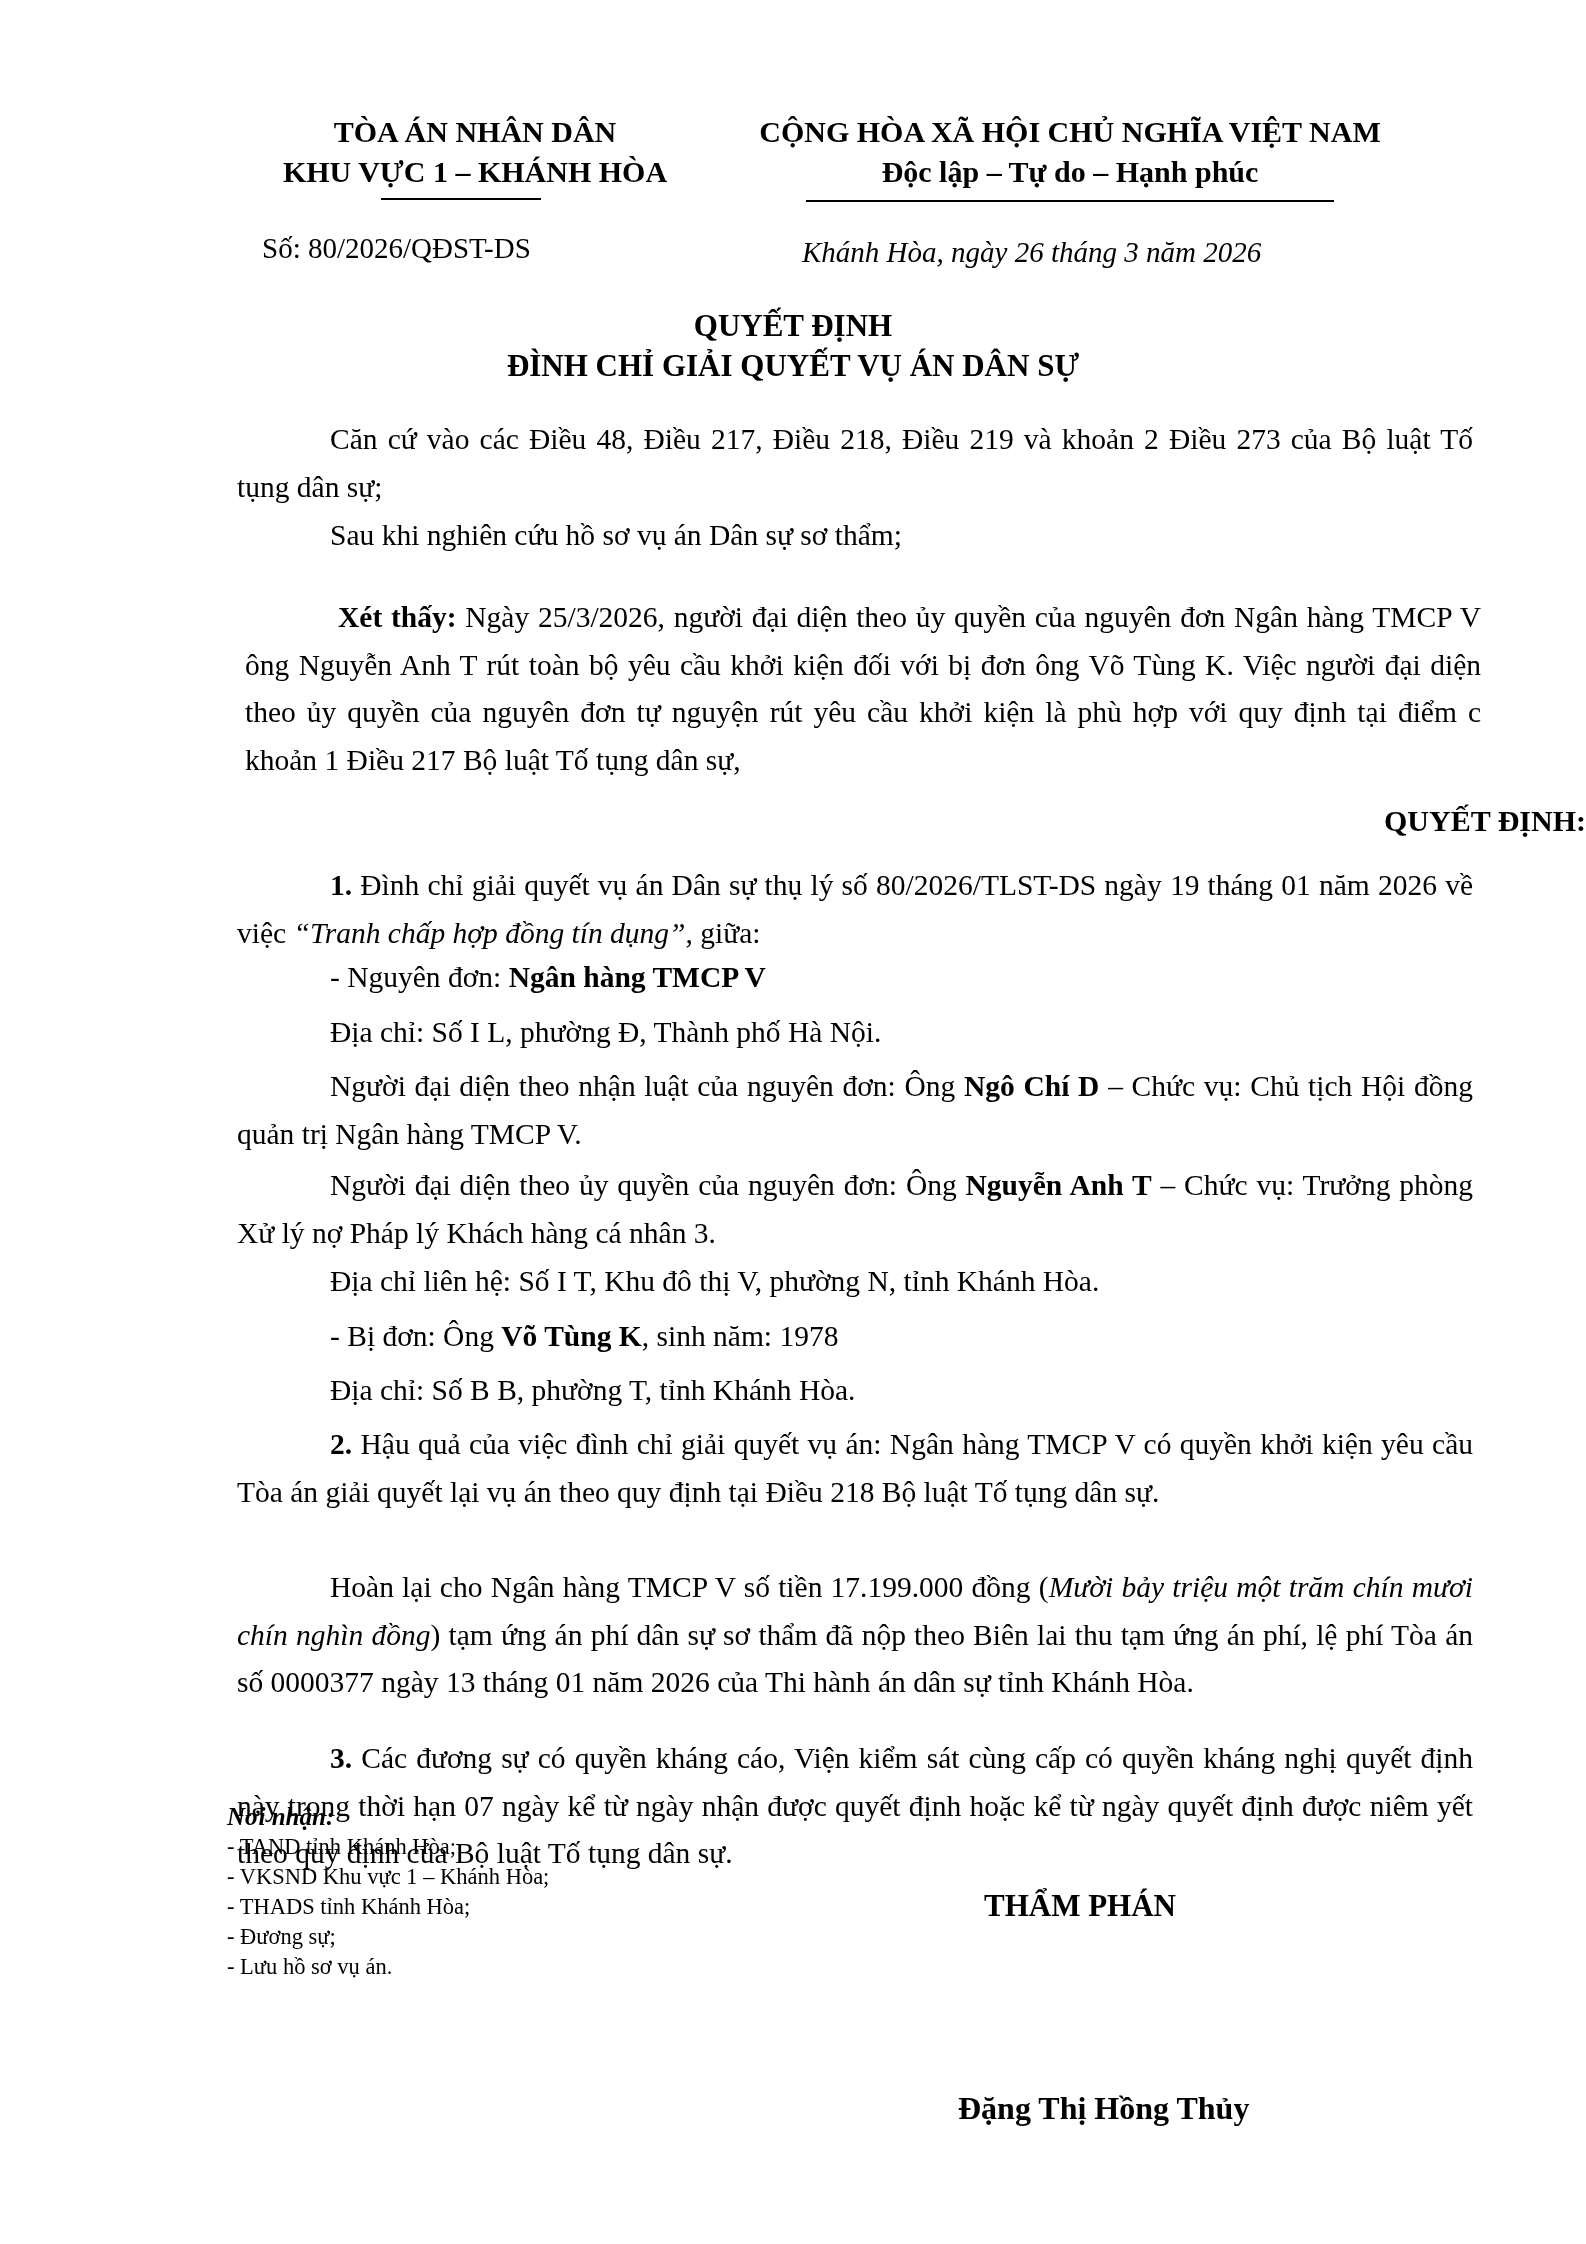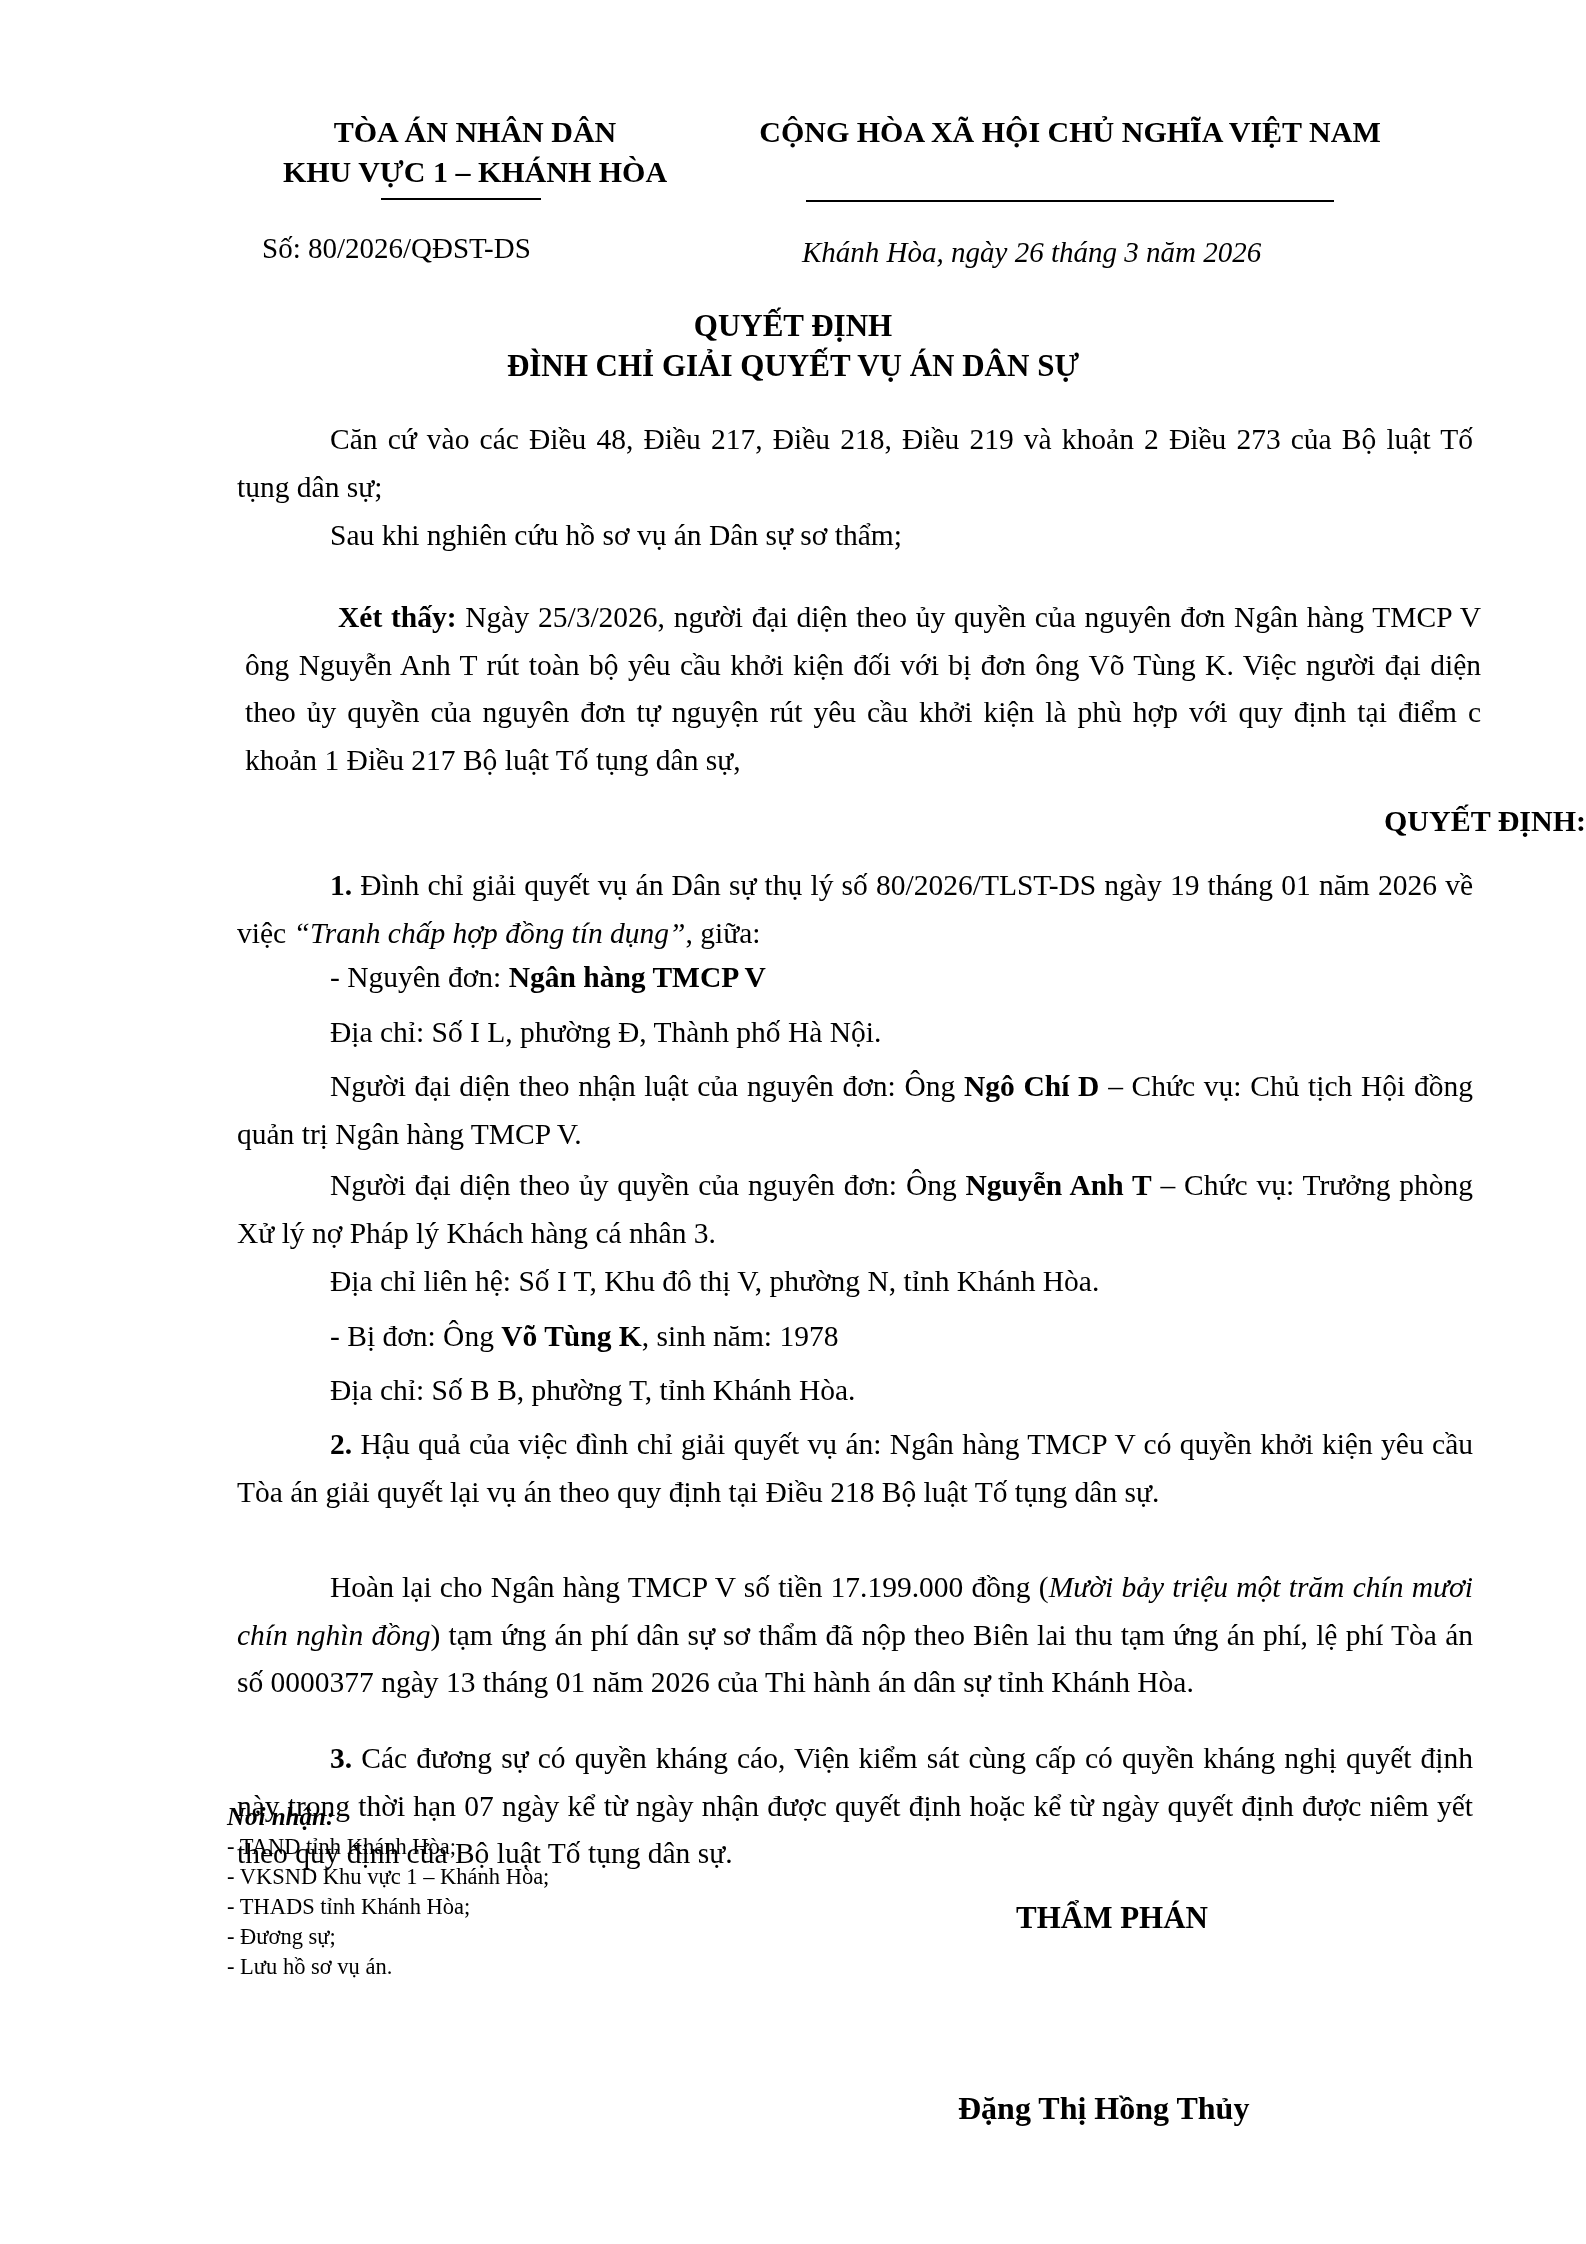--- a/index.html
+++ b/index.html
@@ -25,20 +25,21 @@
 <body>
 
 <div class="abs hdr" style="left:225px; top:112px; width:500px;">
   <div>TÒA ÁN NHÂN DÂN</div>
   <div>KHU VỰC 1 – KHÁNH HÒA</div>
 </div>
 <div class="hline" style="left:381px; top:198px; width:160px;"></div>
 
 <div class="abs hdr" style="left:700px; top:112px; width:740px;">
   <div>CỘNG HÒA XÃ HỘI CHỦ NGHĨA VIỆT NAM</div>
+  <div>Độc lập – Tự do – Hạnh phúc</div>
 </div>
 <div class="hline" style="left:806px; top:200px; width:528px;"></div>
 
 <div class="abs num" style="left:262px; top:232px;">Số: 80/2026/QĐST-DS</div>
 <div class="abs date" style="left:802px; top:236px;">Khánh Hòa, ngày 26 tháng 3 năm 2026</div>
 
 <div class="abs title" style="top:306px;">
   <div>QUYẾT ĐỊNH</div>
   <div>ĐÌNH CHỈ GIẢI QUYẾT VỤ ÁN DÂN SỰ</div>
 </div>
@@ -85,14 +86,14 @@
 
 <div class="recv">
   <div class="recv-title">Nơi nhận:</div>
   <div>- TAND tỉnh Khánh Hòa;</div>
   <div>- VKSND Khu vực 1 – Khánh Hòa;</div>
   <div>- THADS tỉnh Khánh Hòa;</div>
   <div>- Đương sự;</div>
   <div>- Lưu hồ sơ vụ án.</div>
 </div>
 
-<div class="judge" style="left:1016px; top:1888px;margin-top:12px;">THẨM PHÁN</div>
+<div class="judge" style="left:984px; top:1888px;">THẨM PHÁN</div>
 <div class="judge" style="left:958px; top:2090px; font-size:32px;">Đặng Thị Hồng Thủy</div>
 
 </body></html>

